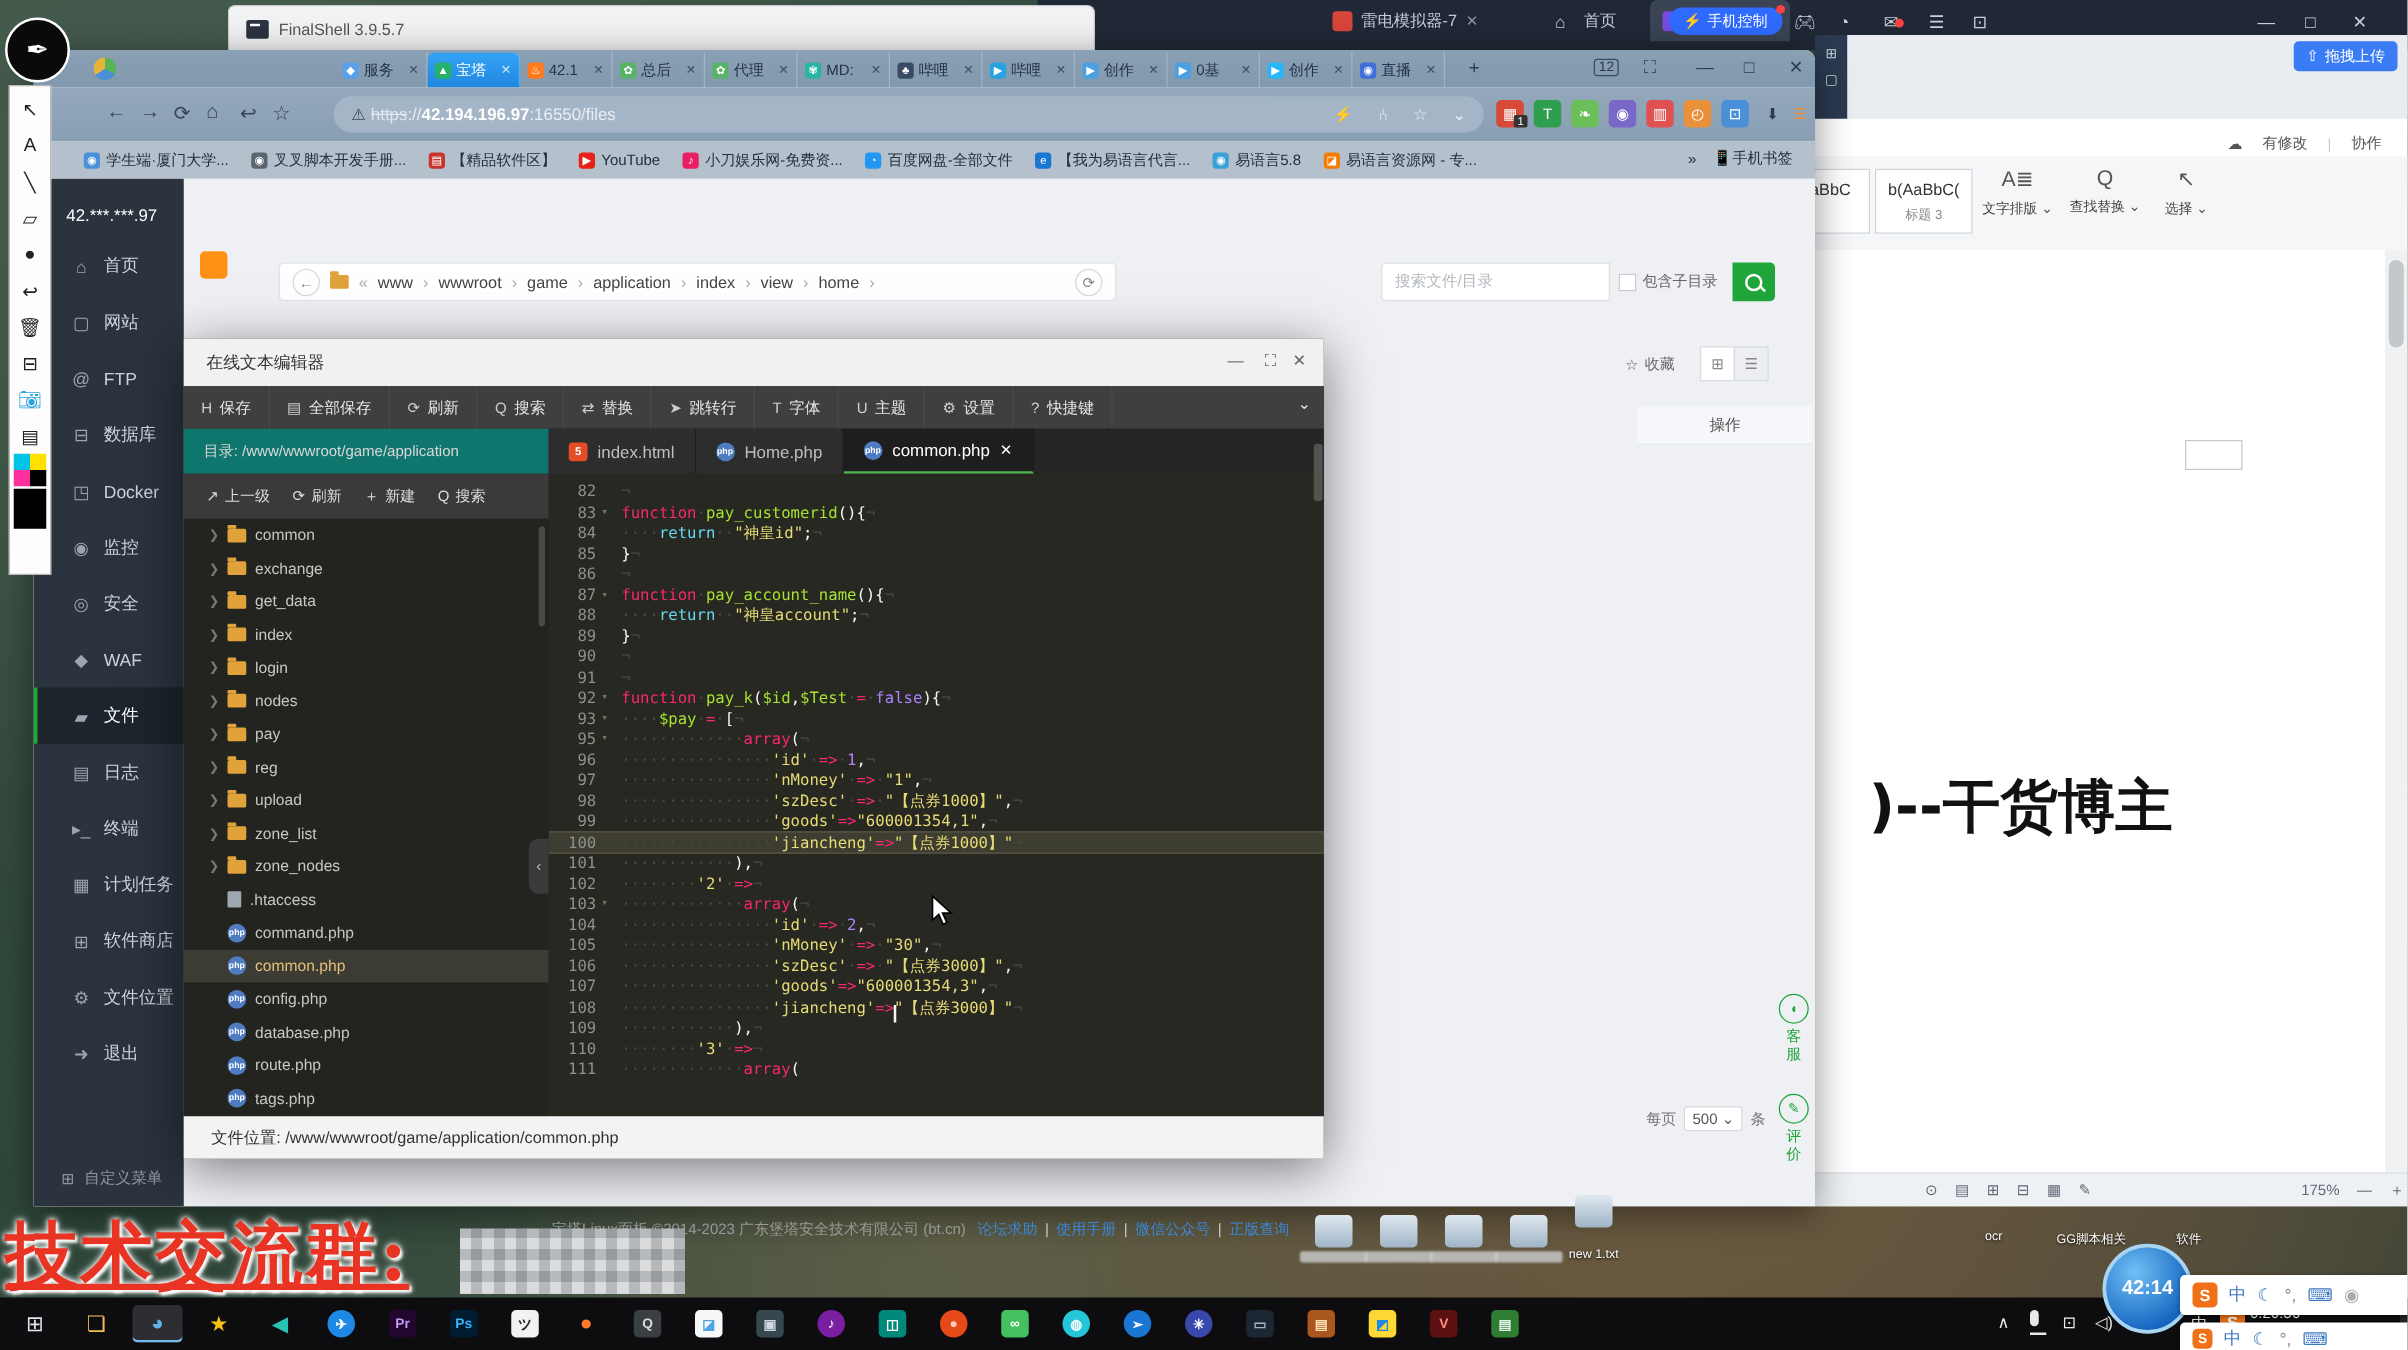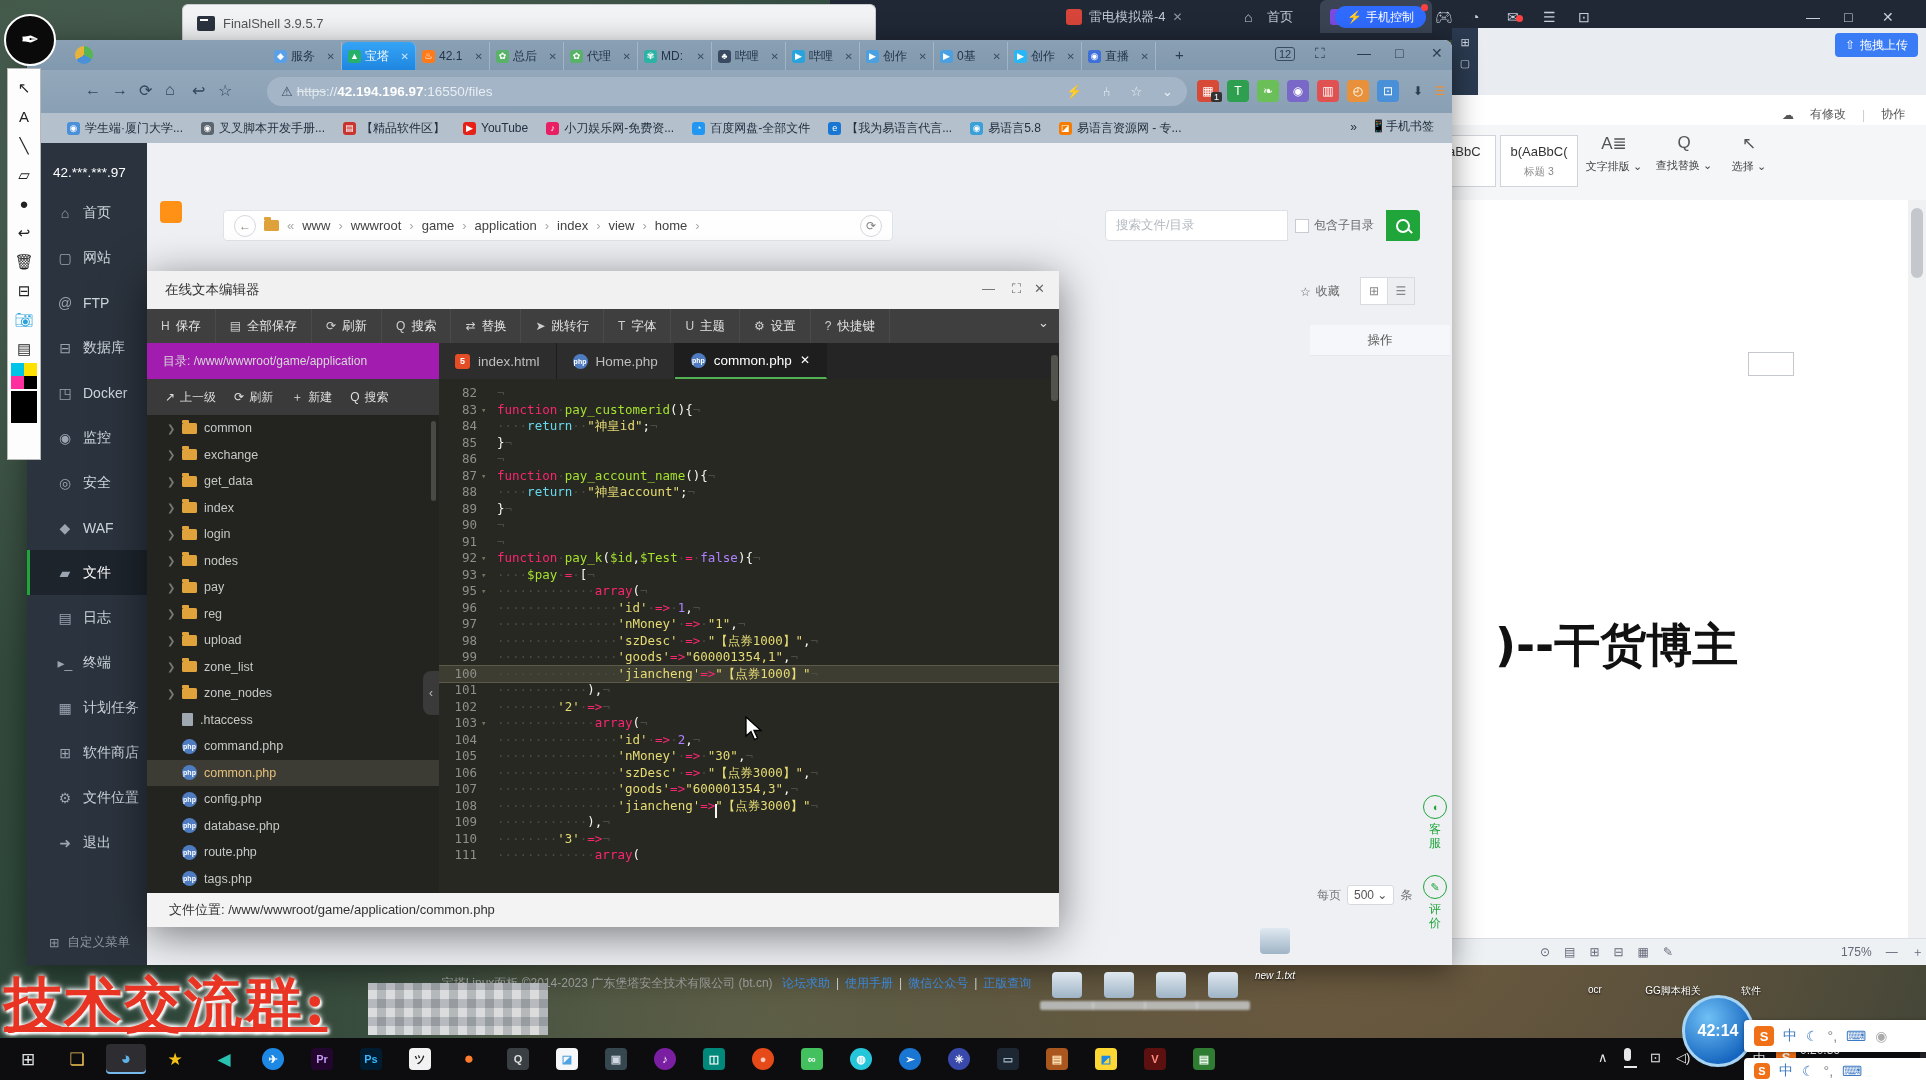--- a/index.html
+++ b/index.html
@@ -104,21 +104,21 @@
   
   #editor{left:120px;top:128px;width:912px;height:656px;box-shadow:0 8px 40px rgba(0,0,0,.5);background:#272822;}
   #edtitle{left:0;top:0;width:100%;height:38px;background:#f1f1f1;display:flex;align-items:center;
     padding-left:18px;font-size:13.5px;color:#333;box-sizing:border-box;}
   .edwc{position:absolute;top:10px;font-size:13px;color:#666;}
   #edtools{left:0;top:38px;width:100%;height:34px;background:#3f3f3f;display:flex;align-items:center;}
   .edbtn{display:flex;align-items:center;gap:6px;color:#e6e6e6;font-size:12.5px;padding:0 14px;height:100%;
     border-right:1px solid #4a4a4a;}
   .edbtn .ic{font-size:12px;color:#cfcfcf;}
   #edchev{position:absolute;right:10px;top:44px;color:#ddd;font-size:13px;}
-  #eddir{left:0;top:72px;width:292px;height:36px;background:#a21caf;color:#d8d8d8;font-size:12px;
+  #eddir{left:0;top:72px;width:292px;height:36px;background:#0f766e;color:#d8d8d8;font-size:12px;
     display:flex;align-items:center;padding-left:16px;box-sizing:border-box;}
   #edtabs{left:292px;top:72px;width:620px;height:36px;background:#252526;display:flex;}
   .edtab{display:flex;align-items:center;gap:8px;padding:0 16px;font-size:13.5px;color:#bfbfbf;
     background:#2d2d2d;border-right:1px solid #1d1d1d;position:relative;}
   .edtab.active{background:#1e1e1e;color:#fff;border-bottom:2px solid #52b152;box-sizing:border-box;}
   .ficon{width:15px;height:15px;border-radius:3px;display:inline-flex;align-items:center;justify-content:center;
     font-size:9px;font-weight:bold;color:#fff;}
   .ficon.html{background:#e44d26;}
   .ficon.php{background:#4f7cc0;border-radius:50%;font-size:7px;}
   #treebar{left:0;top:108px;width:292px;height:36px;background:#3a3a3a;display:flex;align-items:center;
@@ -214,21 +214,21 @@
 </style>
 </head>
 <body>
 
 <div id="desktop">
 
   <div class="abs" id="ldbar">
     <div id="ldtabs">
         <div class="ldtab" style="left: 226px;">
           <span class="ldico" style="background: rgb(216, 69, 58);"></span>
-          <span>雷电模拟器-4</span>
+          <span>雷电模拟器-7</span>
           <span class="ldx">✕</span>
         </div>
         <div class="ldtab" style="left: 404px;">
           <span class="ldico" style="background: transparent; color: rgb(195, 203, 216); font-size: 14px;">⌂</span>
           <span>首页</span>
         </div>
         <div class="ldtab active" style="left: 490px;">
           <span class="ldico" style="background: rgb(122, 75, 224);"></span>
           <span>阿拉大陆</span>
           <span class="ldx">✕</span>
@@ -837,21 +837,21 @@
         <div class="dl"></div>
       </div>
       <div class="dicon abs" style="left: 1144px; top: 972px;">
         <div class="dg"></div>
         <div class="dl"></div>
       </div>
       <div class="dicon abs" style="left: 1196px; top: 972px;">
         <div class="dg"></div>
         <div class="dl"></div>
       </div>
-      <div class="dicon abs" style="left: 1248px; top: 928px; font-style: italic;">
+      <div class="dicon abs" style="left: 1248px; top: 956px;">
         <div class="dg"></div>
         <div class="dt">new 1.txt</div>
       </div>
       <div class="dicon abs" style="left: 1560px; top: 968px; width: 70px;">
         <div class="dt">ocr</div>
       </div>
       <div class="dicon abs" style="left: 1638px; top: 968px; width: 70px;">
         <div class="dt">GG脚本相关</div>
       </div>
       <div class="dicon abs" style="left: 1716px; top: 968px; width: 70px;">

